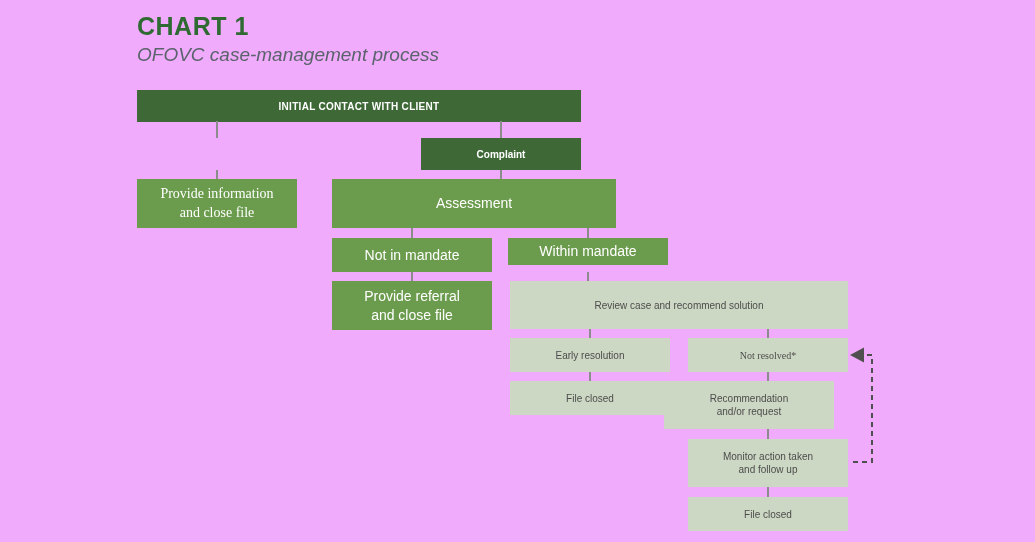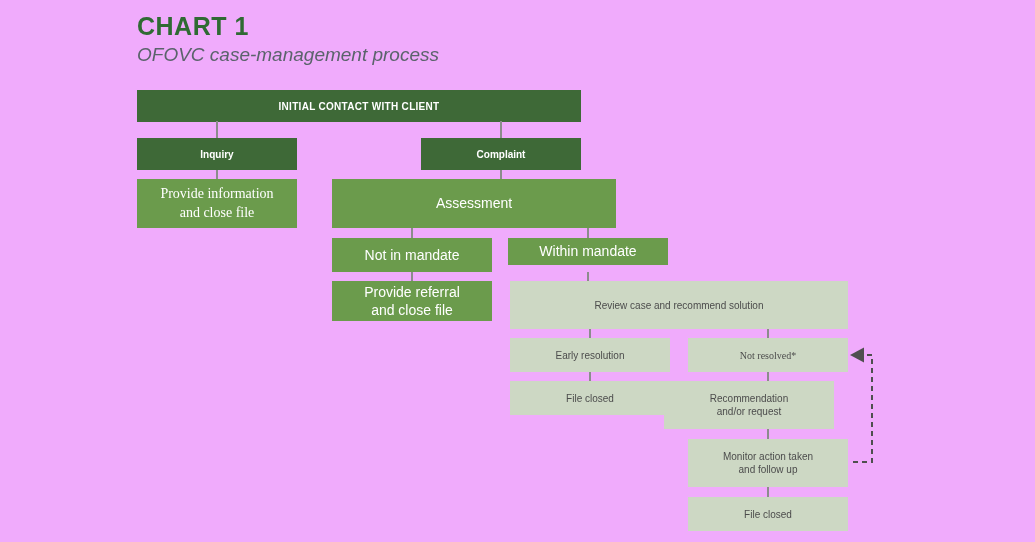--- a/index.html
+++ b/index.html
@@ -33,21 +33,21 @@
   .tone-mid{background:#6b9b4c;color:#ffffff;font-weight:400;font-size:14px;}
   .tone-light{background:#cdd8c4;color:#4c4c4c;font-weight:400;font-size:10px;}
 
   .n-initial{left:137px;top:90px;width:444px;height:32px;letter-spacing:.3px;}
   .n-inquiry{left:137px;top:138px;width:160px;height:32px;}
   .n-complaint{left:421px;top:138px;width:160px;height:32px;}
   .n-provide-info{left:137px;top:179px;width:160px;height:49px;font-family:Liberation Serif, serif;}
   .n-assessment{left:332px;top:179px;width:284px;height:49px;}
   .n-not-in-mandate{left:332px;top:238px;width:160px;height:34px;}
   .n-within-mandate{left:508px;top:238px;width:160px;height:27px;}
-  .n-provide-referral{left:332px;top:281px;width:160px;height:40px;}
+  .n-provide-referral{left:332px;top:281px;width:160px;height:49px;}
   .n-review-case{left:510px;top:281px;width:338px;height:48px;}
   .n-early-resolution{left:510px;top:338px;width:160px;height:34px;}
   .n-not-resolved{left:688px;top:338px;width:160px;height:34px;font-family:Liberation Serif, serif;}
   .n-file-closed-left{left:510px;top:381px;width:160px;height:34px;}
   .n-recommendation{left:664px;top:381px;width:170px;height:48px;}
   .n-monitor{left:688px;top:439px;width:160px;height:48px;}
   .n-file-closed-bottom{left:688px;top:497px;width:160px;height:34px;}
 
   .conn{position:absolute;width:1.5px;background:#8c8c8c;}
   .c1{left:216px;top:121px;height:17px;}
@@ -69,21 +69,20 @@
 </style>
 </head>
 <body>
 
 <div class="canvas">
 
   <div class="chart-title">CHART 1</div>
   <div class="chart-subtitle">OFOVC case-management process</div>
 
   <div class="node tone-dark n-initial">INITIAL CONTACT WITH CLIENT</div>
-  <div class="node tone-dark n-inquiry">Inquiry</div>
   <div class="node tone-dark n-complaint">Complaint</div>
 
   <div class="node tone-mid n-provide-info">Provide information
 and close file</div>
   <div class="node tone-mid n-assessment">Assessment</div>
   <div class="node tone-mid n-not-in-mandate">Not in mandate</div>
   <div class="node tone-mid n-within-mandate">Within mandate</div>
   <div class="node tone-mid n-provide-referral">Provide referral
 and close file</div>
 

